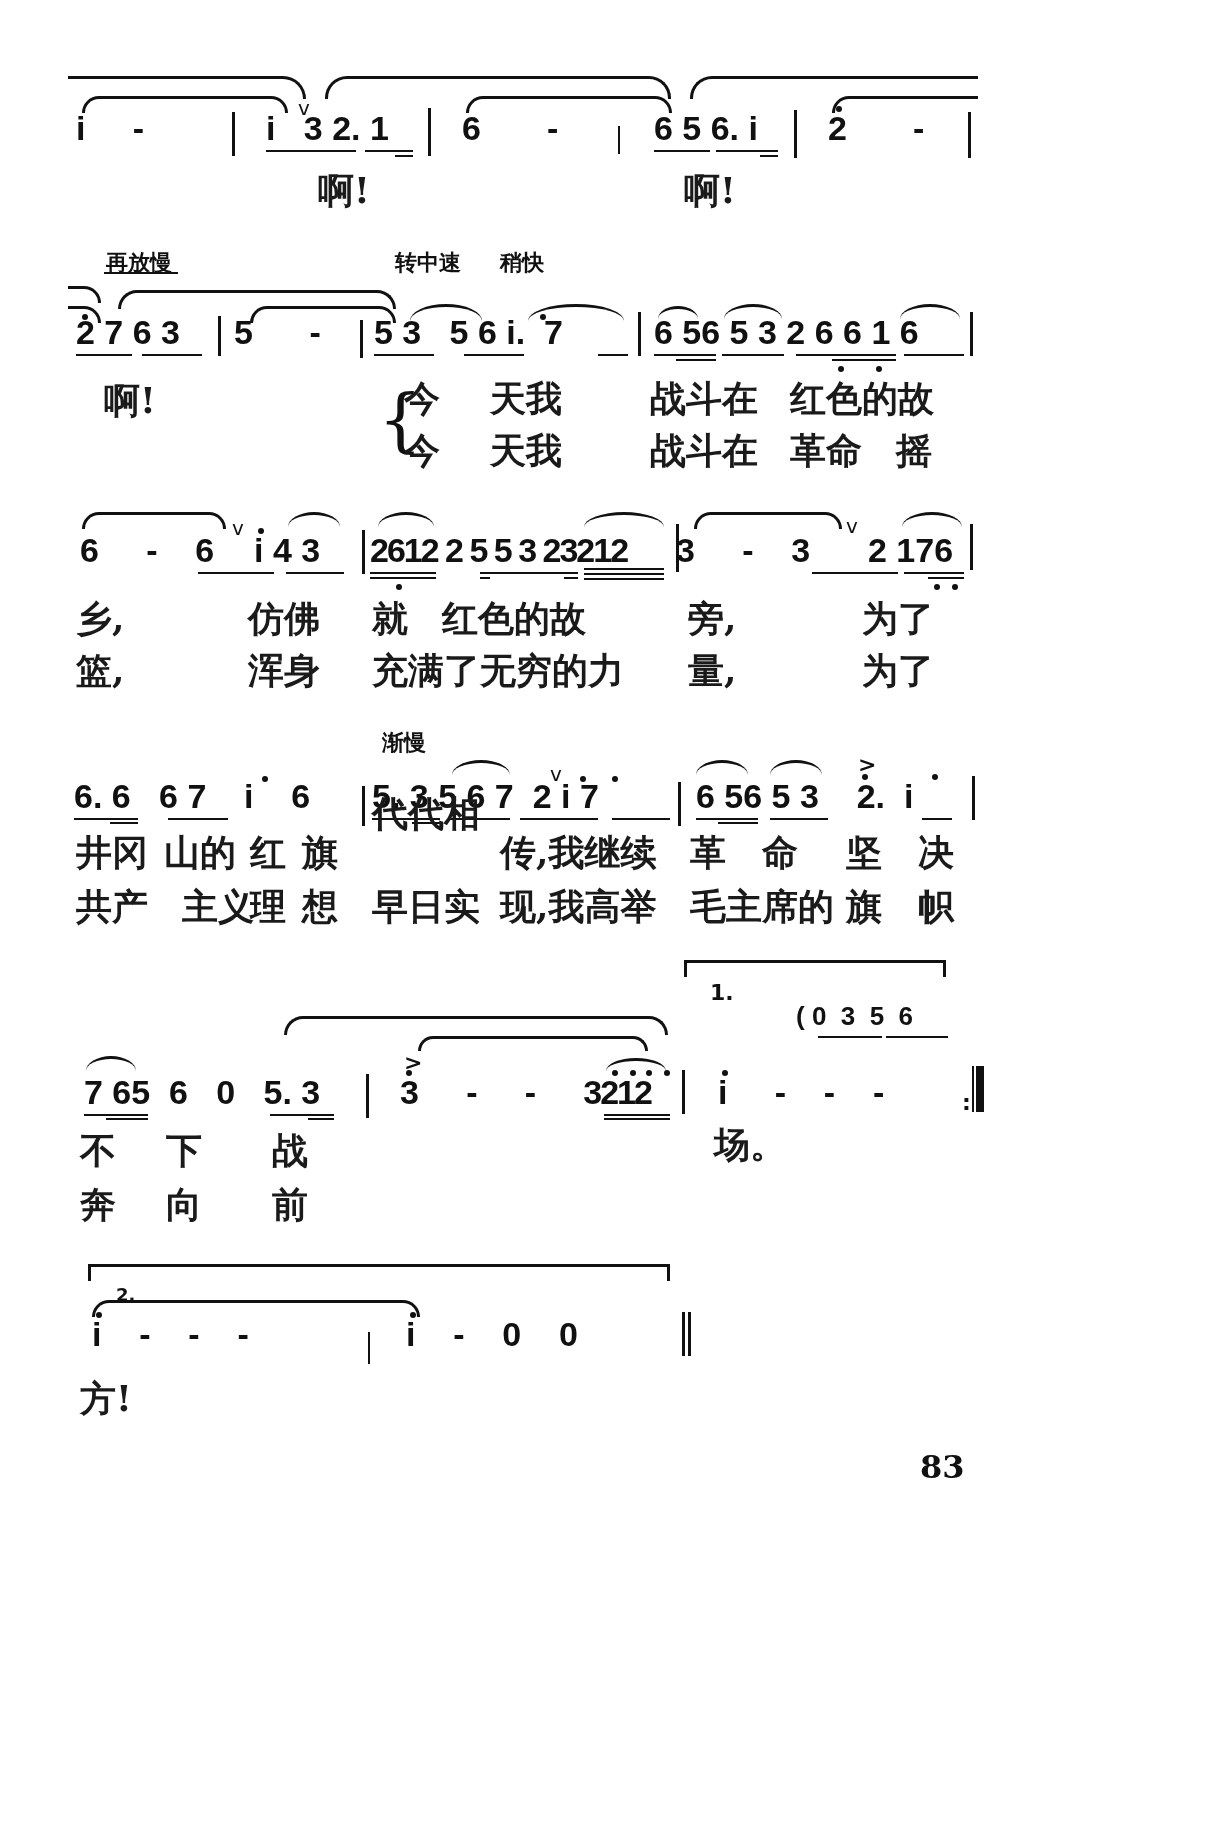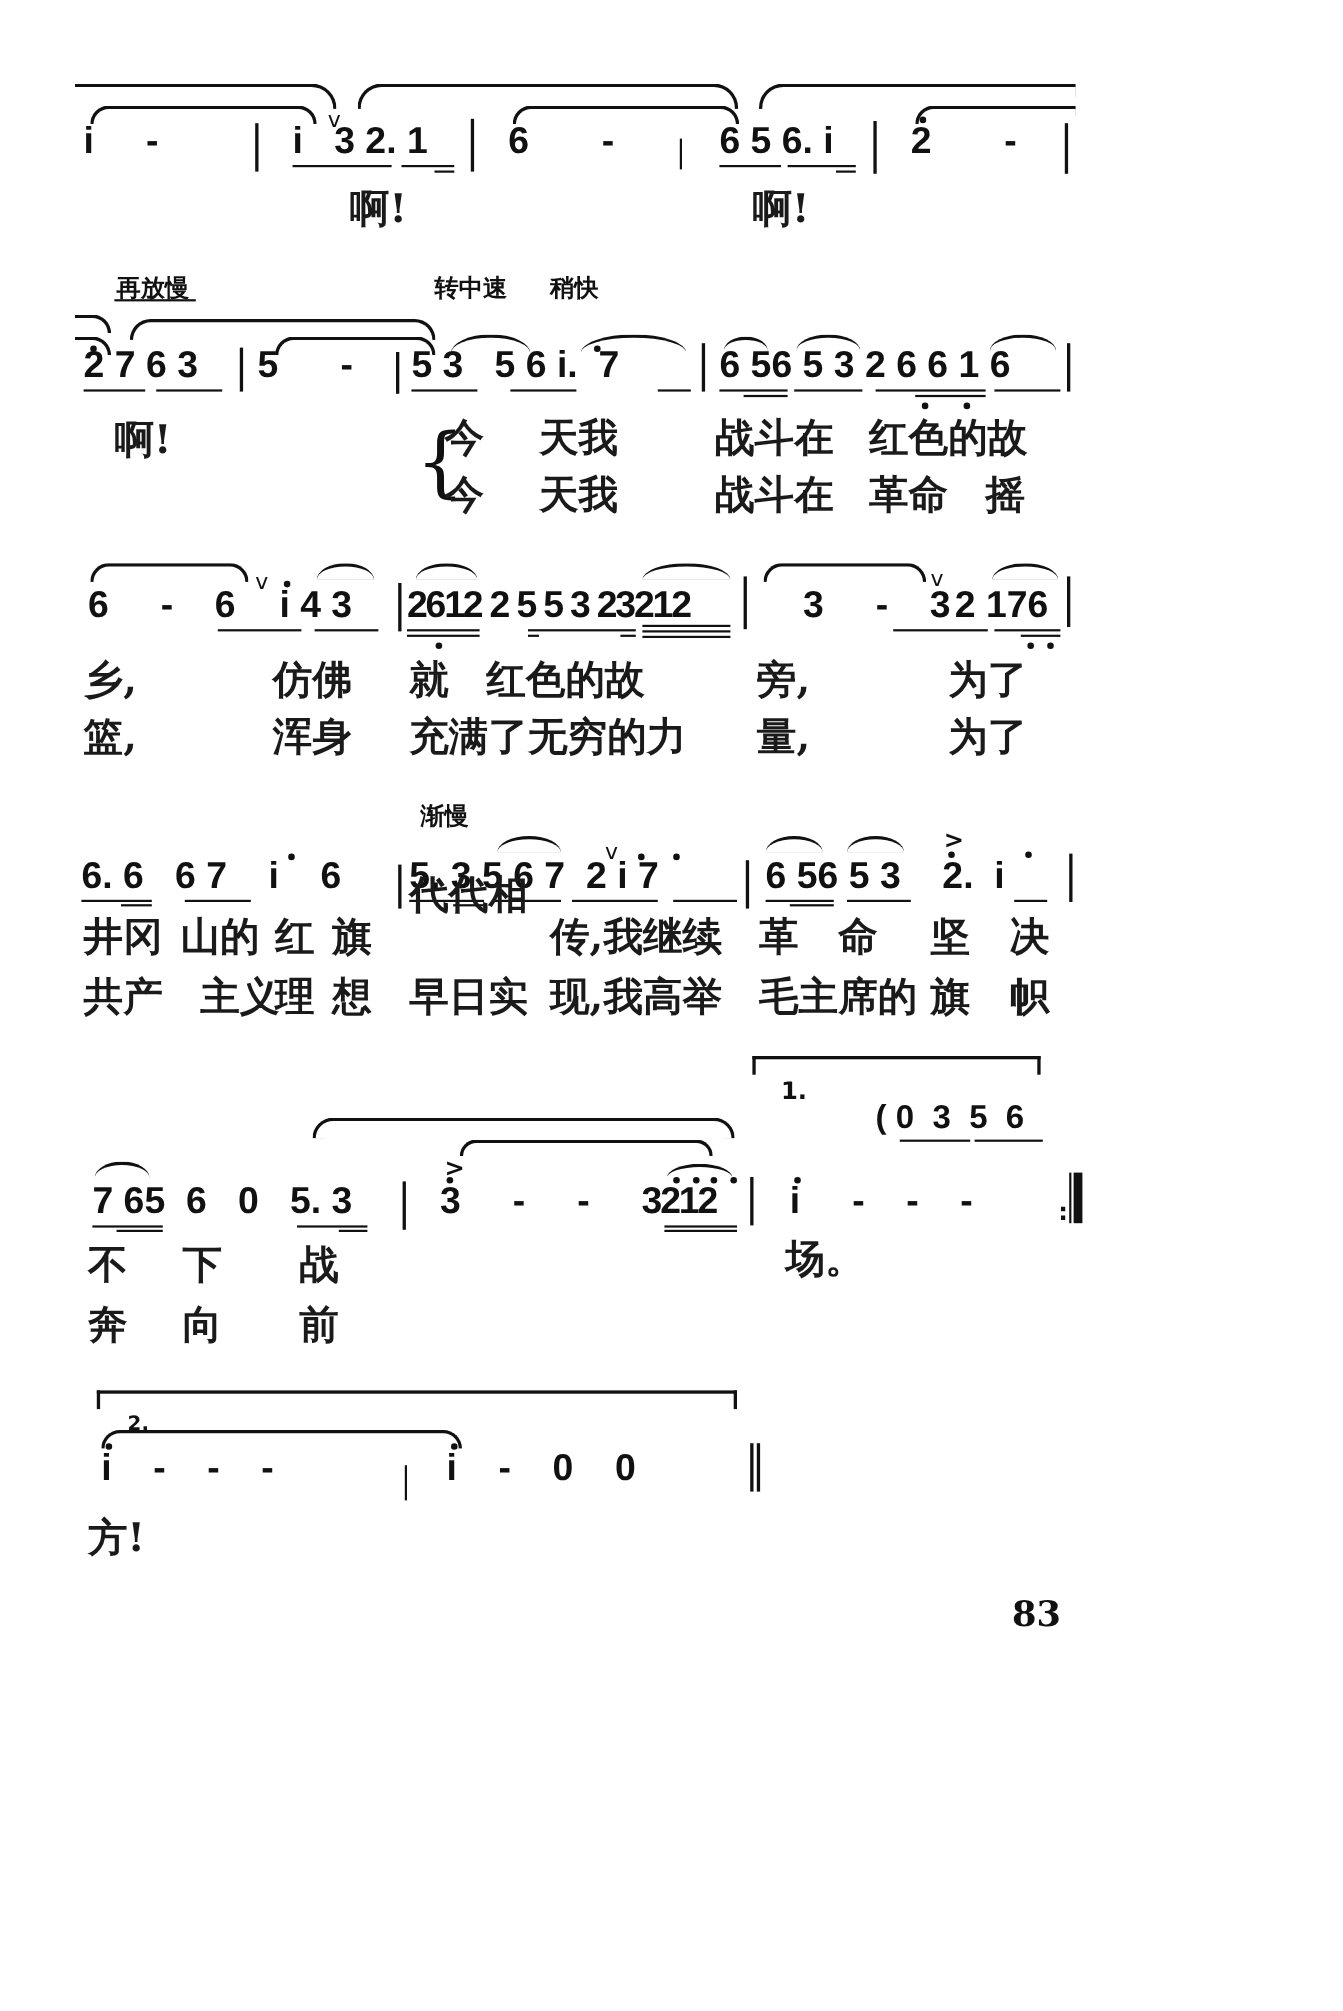--- a/index.html
+++ b/index.html
@@ -132,21 +132,21 @@
   <div class="uline" style="left:370px;top:572px;width:66px;"></div>
   <div class="uline" style="left:370px;top:577px;width:66px;"></div>
   <div class="dot" style="left:396px;top:584px;"></div>
   <div class="uline" style="left:480px;top:572px;width:98px;"></div>
   <div class="uline" style="left:480px;top:577px;width:10px;"></div>
   <div class="uline" style="left:564px;top:577px;width:14px;"></div>
   <div class="uline" style="left:584px;top:568px;width:80px;"></div>
   <div class="uline" style="left:584px;top:573px;width:80px;"></div>
   <div class="uline" style="left:584px;top:578px;width:80px;"></div>
   <div class="bar" style="left:676px;top:524px;height:48px;"></div>
-  <div class="note" style="left:730px;top:530px;">3&nbsp;&nbsp;&nbsp;&nbsp;&nbsp;-&nbsp;&nbsp;&nbsp;&nbsp;3</div>
+  <div class="note" style="left:676px;top:530px;">3&nbsp;&nbsp;&nbsp;&nbsp;&nbsp;-&nbsp;&nbsp;&nbsp;&nbsp;3</div>
   <div class="breath" style="left:846px;top:514px;">v</div>
   <div class="note" style="left:868px;top:530px;">2&nbsp;176</div>
   <div class="uline" style="left:812px;top:572px;width:86px;"></div>
   <div class="uline" style="left:904px;top:572px;width:60px;"></div>
   <div class="uline" style="left:928px;top:577px;width:36px;"></div>
   <div class="dot" style="left:934px;top:584px;"></div>
   <div class="dot" style="left:952px;top:584px;"></div>
   <div class="bar" style="left:970px;top:524px;height:46px;"></div>
 
   <div class="lyric" style="left:76px;top:596px;">乡,</div>
@@ -211,21 +211,21 @@
   <div class="lyric" style="left:372px;top:884px;">早日实</div>
   <div class="lyric" style="left:500px;top:884px;">现,我高举</div>
   <div class="lyric" style="left:690px;top:884px;">毛主席的</div>
   <div class="lyric" style="left:846px;top:884px;">旗</div>
   <div class="lyric" style="left:918px;top:884px;">帜</div>
 </div>
 
 <div>
   <div class="volta" style="left:684px;top:960px;width:256px;"></div>
   <div class="tempo" style="left:710px;top:980px;">1.</div>
-  <div class="note" style="left:796px;top:996px;font-size:30px;">(&nbsp;0&nbsp;&nbsp;3&nbsp;&nbsp;5&nbsp;&nbsp;6</div>
+  <div class="note" style="left:796px;top:996px;font-size:26px;">(&nbsp;0&nbsp;&nbsp;3&nbsp;&nbsp;5&nbsp;&nbsp;6</div>
   <div class="uline" style="left:818px;top:1036px;width:64px;"></div>
   <div class="uline" style="left:886px;top:1036px;width:62px;"></div>
 
   <div class="tie" style="left:284px;top:1016px;width:378px;height:16px;"></div>
   <div class="tie" style="left:418px;top:1036px;width:224px;height:12px;"></div>
   <div class="slur" style="left:86px;top:1056px;width:50px;height:12px;"></div>
   <div class="slur" style="left:606px;top:1058px;width:60px;height:10px;"></div>
 
   <div class="note" style="left:84px;top:1072px;">7&nbsp;65&nbsp;&nbsp;6&nbsp;&nbsp;&nbsp;0&nbsp;&nbsp;&nbsp;5.&nbsp;3</div>
   <div class="uline" style="left:84px;top:1114px;width:64px;"></div>

